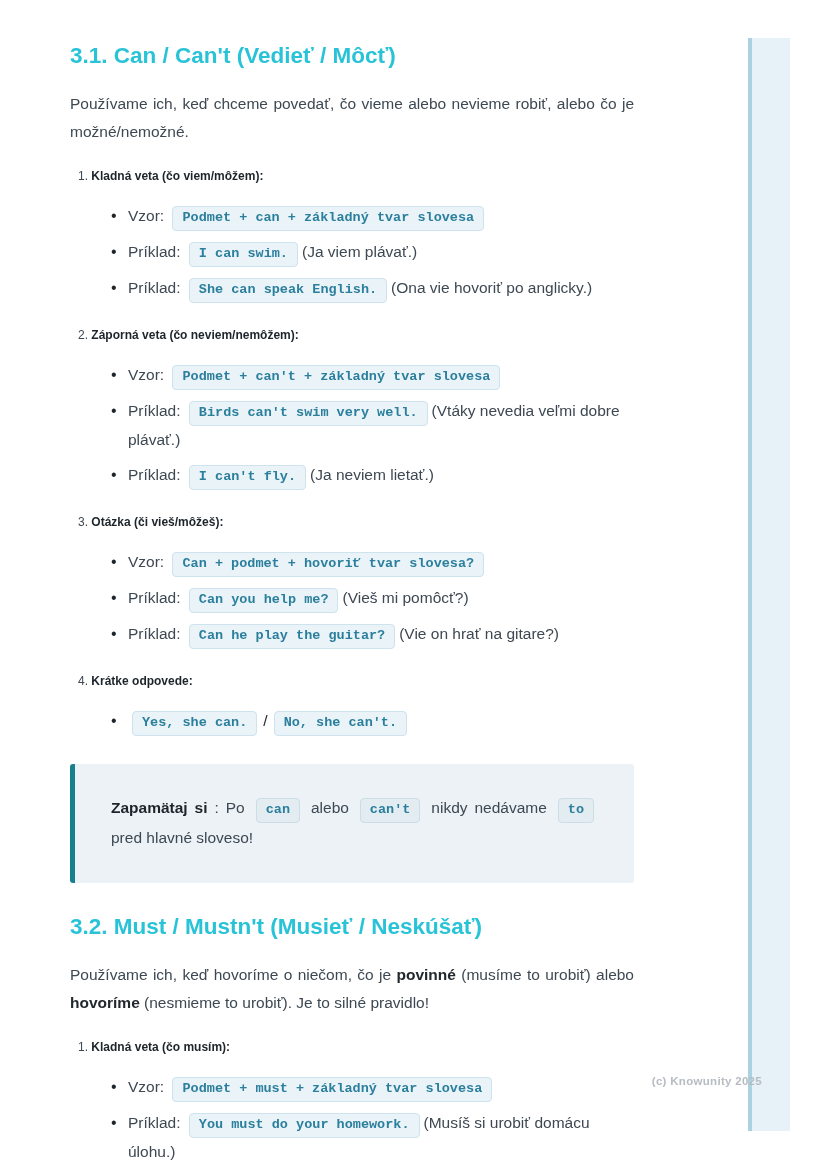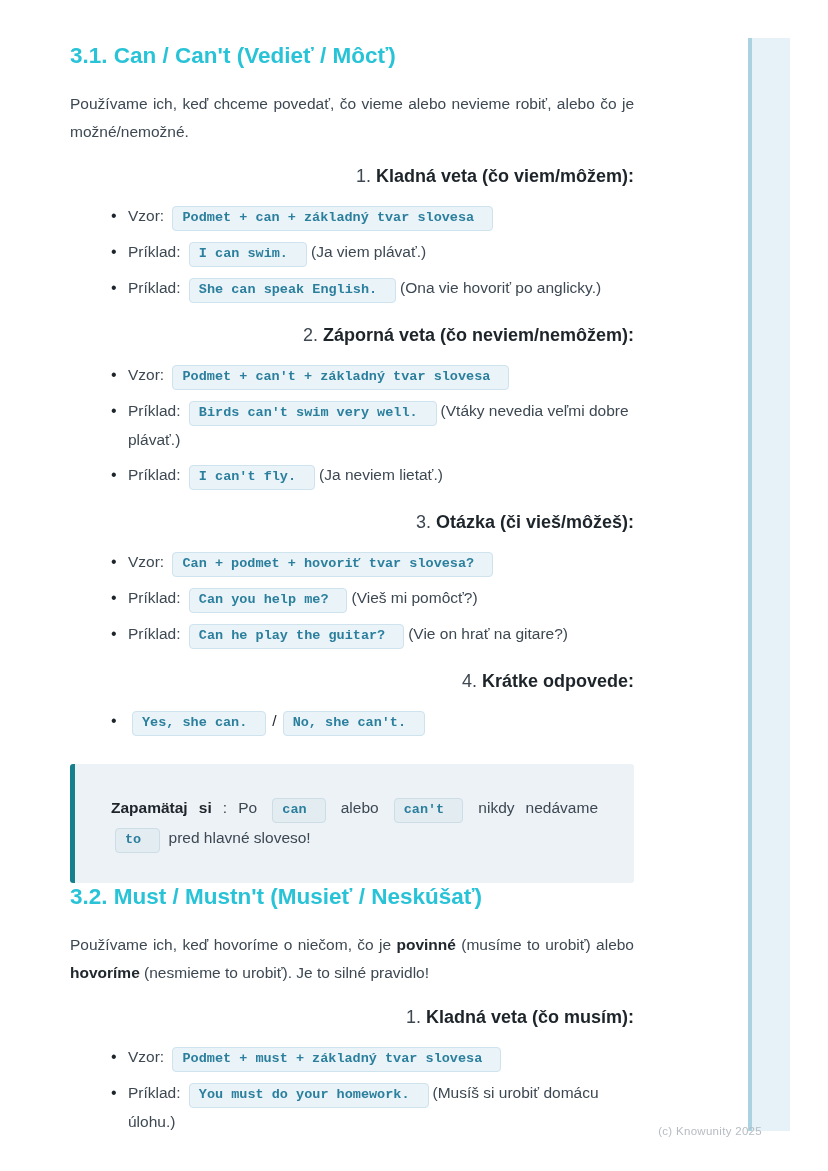--- a/index.html
+++ b/index.html
@@ -31,38 +31,37 @@
   }
 
   h2.section-heading {
     color: #29c3d8;
     font-size: 22.5px;
     font-weight: bold;
     line-height: 1.25;
     margin: 0 0 20px 0;
     letter-spacing: 0;
   }
-  h2.second { }
+  h2.second { margin-top: 30px; }
 
   p.para {
     font-size: 15.5px;
     line-height: 28px;
     margin: 0 0 20px 0;
     text-align: justify;
     color: #3d4852;
   }
   p.para strong { color: #21282e; }
 
   .num-item { margin: 0 0 22px 0; }
   .num-title {
-    font-size: 18px;
+    font-size: 12px;
     line-height: 21px;
     margin: 0 0 15px 8px;
     color: #3d4852;
-    text-align: right;
   }
   .num-title .ttl { font-weight: bold; color: #1d242a; }
 
   ul.bullets {
     margin: 0; padding: 0 0 0 58px;
     list-style: none;
   }
   ul.bullets li {
     position: relative;
     font-size: 15.5px;
@@ -80,21 +79,21 @@
 
   code.chip {
     display: inline-block;
     font-family: "Liberation Mono", monospace;
     font-size: 13.5px;
     font-weight: bold;
     color: #2b7f9d;
     background: #e9f3f8;
     border: 1px solid #cee3ed;
     border-radius: 4px;
-    padding: 2px 18px 3px 9px;
+    padding: 2px 9px 3px 9px;
     margin: 0 4px;
     line-height: 18px;
     white-space: nowrap;
     vertical-align: baseline;
   }
 
   .sep { color: #1d242a; margin: 0 2px; }
 
   .callout {
     margin: 28px 0 0 0;
@@ -108,26 +107,27 @@
     font-size: 15.5px;
     line-height: 30px;
     text-align: justify;
     color: #3d4852;
   }
   .callout strong { color: #1d242a; }
   .callout code.chip { background: #e2ecf1; border-color: #cddde6; }
 
   .watermark {
     position: absolute;
-    top: 1125px;
+    top: 1075px;
     right: 66px;
     font-size: 11.5px;
     color: #b6bcc2;
     z-index: 3;
     letter-spacing: 0.3px;
+    font-weight: bold;
   }
 </style>
 </head>
 <body>
 
 <div class="page">
 
   <div class="edge-bar"></div>
 
   <div class="content">

